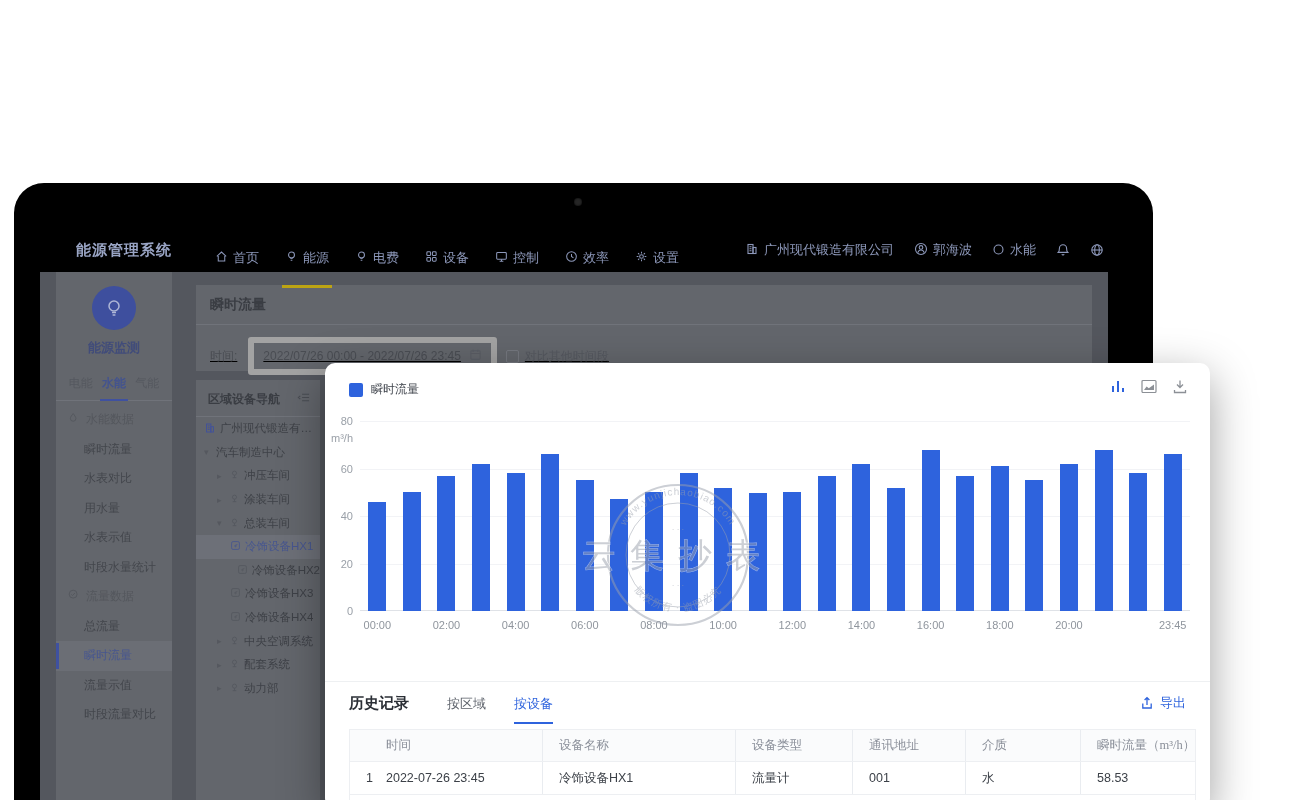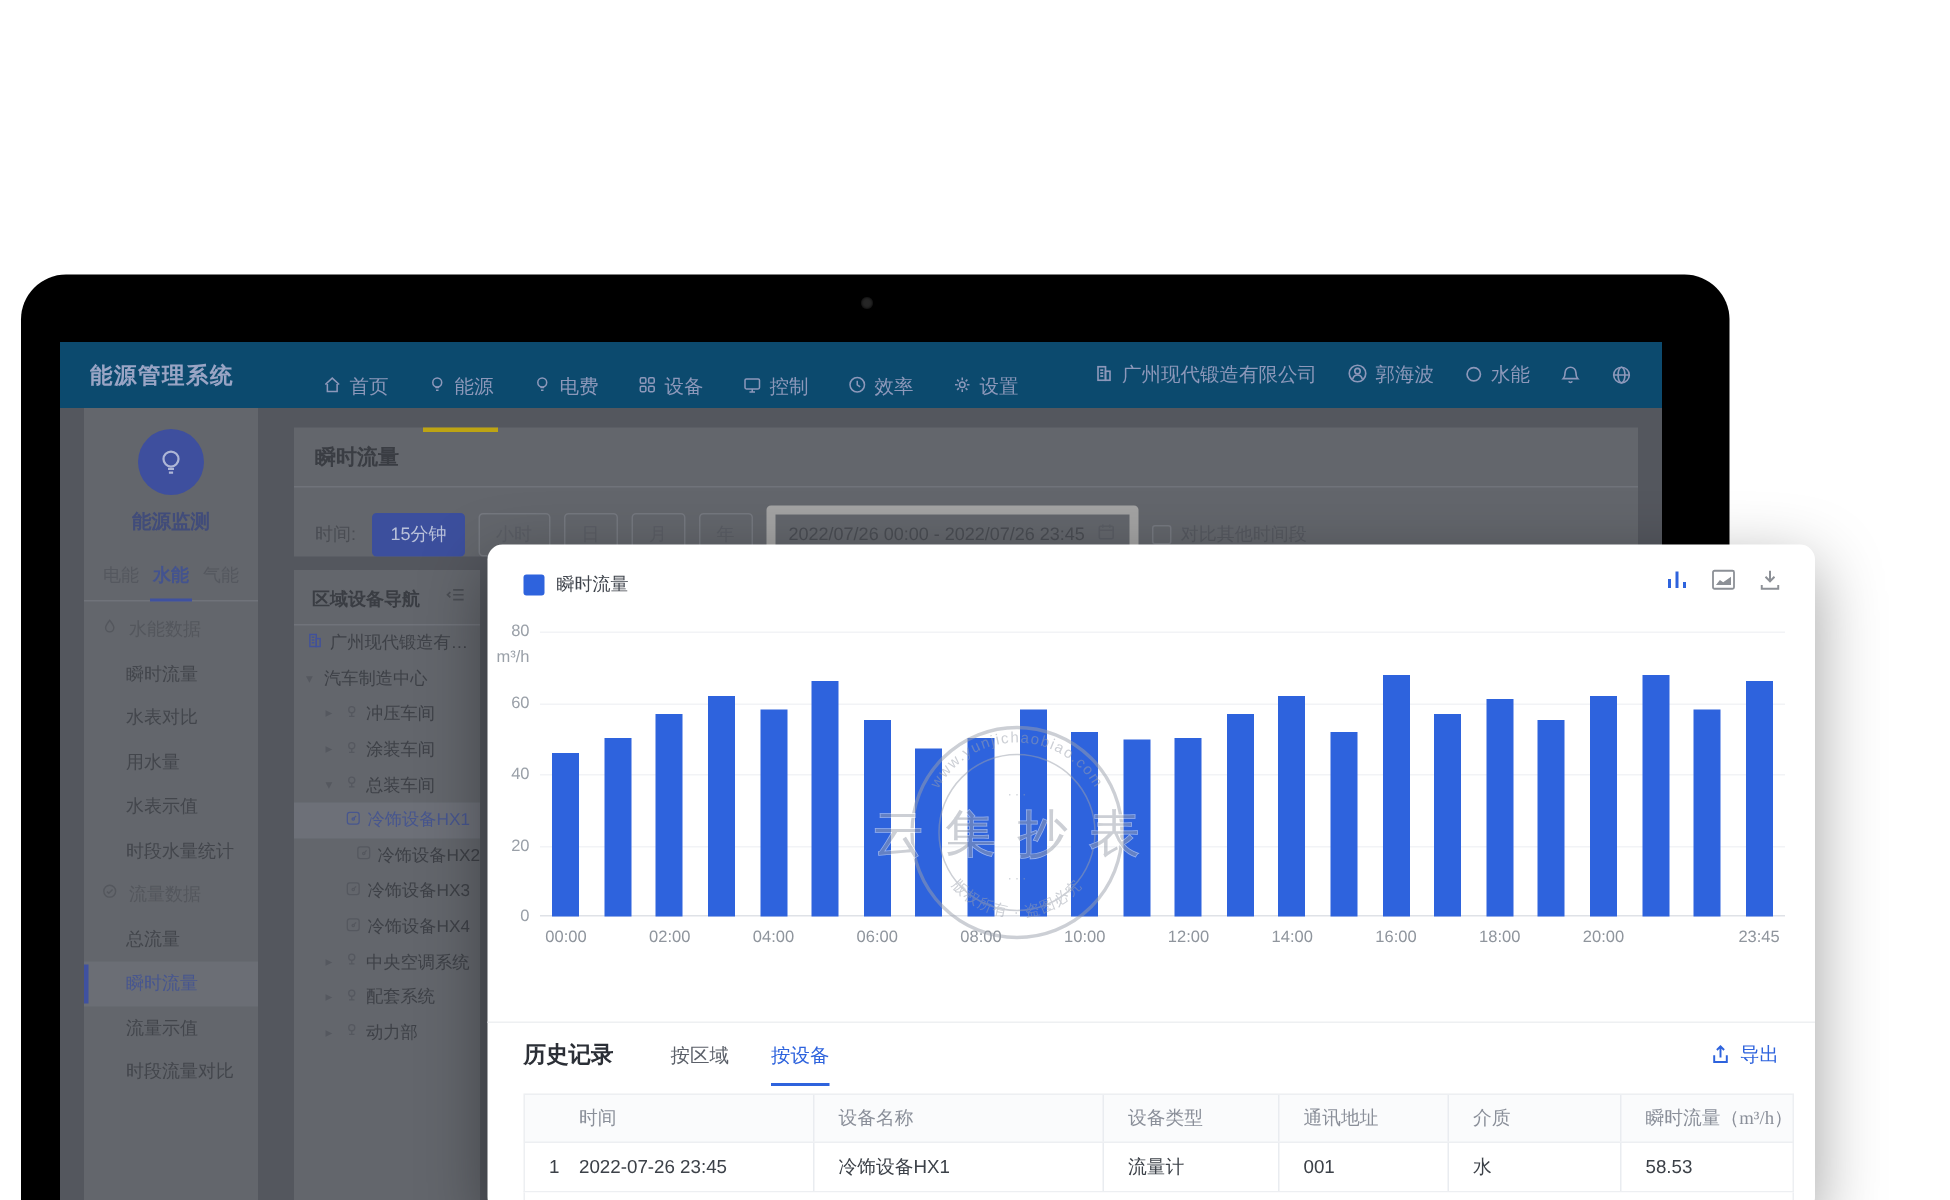--- a/index.html
+++ b/index.html
@@ -6,22 +6,22 @@
   body { font-family:"Liberation Sans","DejaVu Sans",sans-serif; background:#fff; }
   .page { position:relative; width:1300px; height:800px; overflow:hidden; background:#fff; }
 
   
   .bezel { position:absolute; left:14px; top:183px; width:1139px; height:617px;
            background:#000; border-radius:30px 30px 0 0; }
   .cam { position:absolute; left:574px; top:198px; width:8px; height:8px; border-radius:50%;
          background:#262626; box-shadow:inset 0 0 2px #000; }
 
   
-  .navbar { position:absolute; left:40px; top:228px; width:1068px; height:44px;
-            background:#0c4a6e; display:flex; align-items:center; padding:0 20px; z-index:2;gap:16px; }
+  .navbar { position:absolute; left:56px; top:228px; width:1068px; height:44px;
+            background:#000000; display:flex; align-items:center; padding:0 20px; z-index:2; }
   .brand { color:#9aa5c5; font-size:15px; font-weight:bold; letter-spacing:1px; margin-right:30px; white-space:nowrap; }
   .nav-item { position:relative; height:60px; display:flex; align-items:center; gap:5px;
               padding:0 13px; color:#8d98ba; font-size:13px; cursor:pointer; white-space:nowrap; }
   .nav-item svg { stroke:#8d98ba; }
   .nav-item.active::after { content:""; position:absolute; left:10px; right:10px; bottom:0;
               height:3px; background:#bda413; }
   .nav-right { margin-left:auto; display:flex; align-items:center; gap:20px; color:#8d98ba; font-size:13px; }
   .nav-right .nr { display:flex; align-items:flex-end; gap:5px; cursor:pointer; white-space:nowrap; }
   .nav-right svg { stroke:#8d98ba; }
 
@@ -42,21 +42,21 @@
   .smi { height:29.5px; display:flex; align-items:center; font-size:12px; color:#43464c;
          padding-left:28px; cursor:pointer; position:relative; }
   .smi.section { color:#54575d; padding-left:12px; gap:6px; cursor:default; }
   .smi.section svg { stroke:#54575d; }
   .smi.active { background:#6b6e75; color:#47568f; }
   .smi.active::before { content:""; position:absolute; left:0; top:2px; bottom:2px; width:3px; background:#3f51a0; }
 
   .panel-top { left:156px; top:13px; width:896px; height:86px; }
   .pt-title { font-size:14px; font-weight:bold; color:#3a3d43; padding:11px 0 0 14px; }
   .pt-divider { height:1px; background:#70737a; margin-top:10px; }
-  .toolbar { display:flex; align-items:center; gap:9px; padding-left:14px; margin-top:12px; }
+  .toolbar { display:flex; align-items:center; gap:9px; padding-left:14px; margin-top:12px;text-decoration:underline; }
   .tb-label { font-size:12px; color:#4a4d53; margin-right:2px; }
   .tb-btn { font-size:12px; padding:5px 11px; border-radius:3px; border:1px solid #75787f;
             color:#5a5d64; background:transparent; cursor:pointer; white-space:nowrap; }
   .tb-btn.active { background:#3c4f9d; border-color:#3c4f9d; color:#b9c1da; }
   .date-box { display:flex; align-items:center; gap:8px; border:6px solid #a3a3a3; border-radius:3px;
               padding:5px 9px; font-size:12px; color:#4a4d53; cursor:pointer; white-space:nowrap; }
   .date-box svg { stroke:#5a5d64; }
   .chk-wrap { display:flex; align-items:center; gap:6px; font-size:12px; color:#55585f; cursor:pointer; }
   .chk { width:13px; height:13px; border:1px solid #75787f; border-radius:2px; background:transparent; }
 
@@ -284,27 +284,20 @@
             <span>时段流量对比</span>
           </div>
         </div>
     </div>
 
     <div class="panel panel-top">
       <div class="pt-title">瞬时流量</div>
       <div class="pt-divider"></div>
       <div class="toolbar">
         <span class="tb-label">时间:</span>
-        <span id="interval-btns" style="display:flex;gap:9px;">
-            <span class="tb-btn active">15分钟</span>
-            <span class="tb-btn">小时</span>
-            <span class="tb-btn">日</span>
-            <span class="tb-btn">月</span>
-            <span class="tb-btn">年</span>
-          </span>
         <span class="date-box">
           <span>2022/07/26 00:00 - 2022/07/26 23:45</span>
           <span><svg width="13" height="13" viewBox="0 0 14 14" fill="none" stroke-width="1.1">
                 <rect x="2" y="3" width="10" height="9" rx="1"></rect>
                 <path d="M2 6h10M4.5 1.8v2.4M9.5 1.8v2.4"></path>
               </svg></span>
         </span>
         <span class="chk-wrap">
           <span class="chk"></span>
           <span>对比其他时间段</span>

